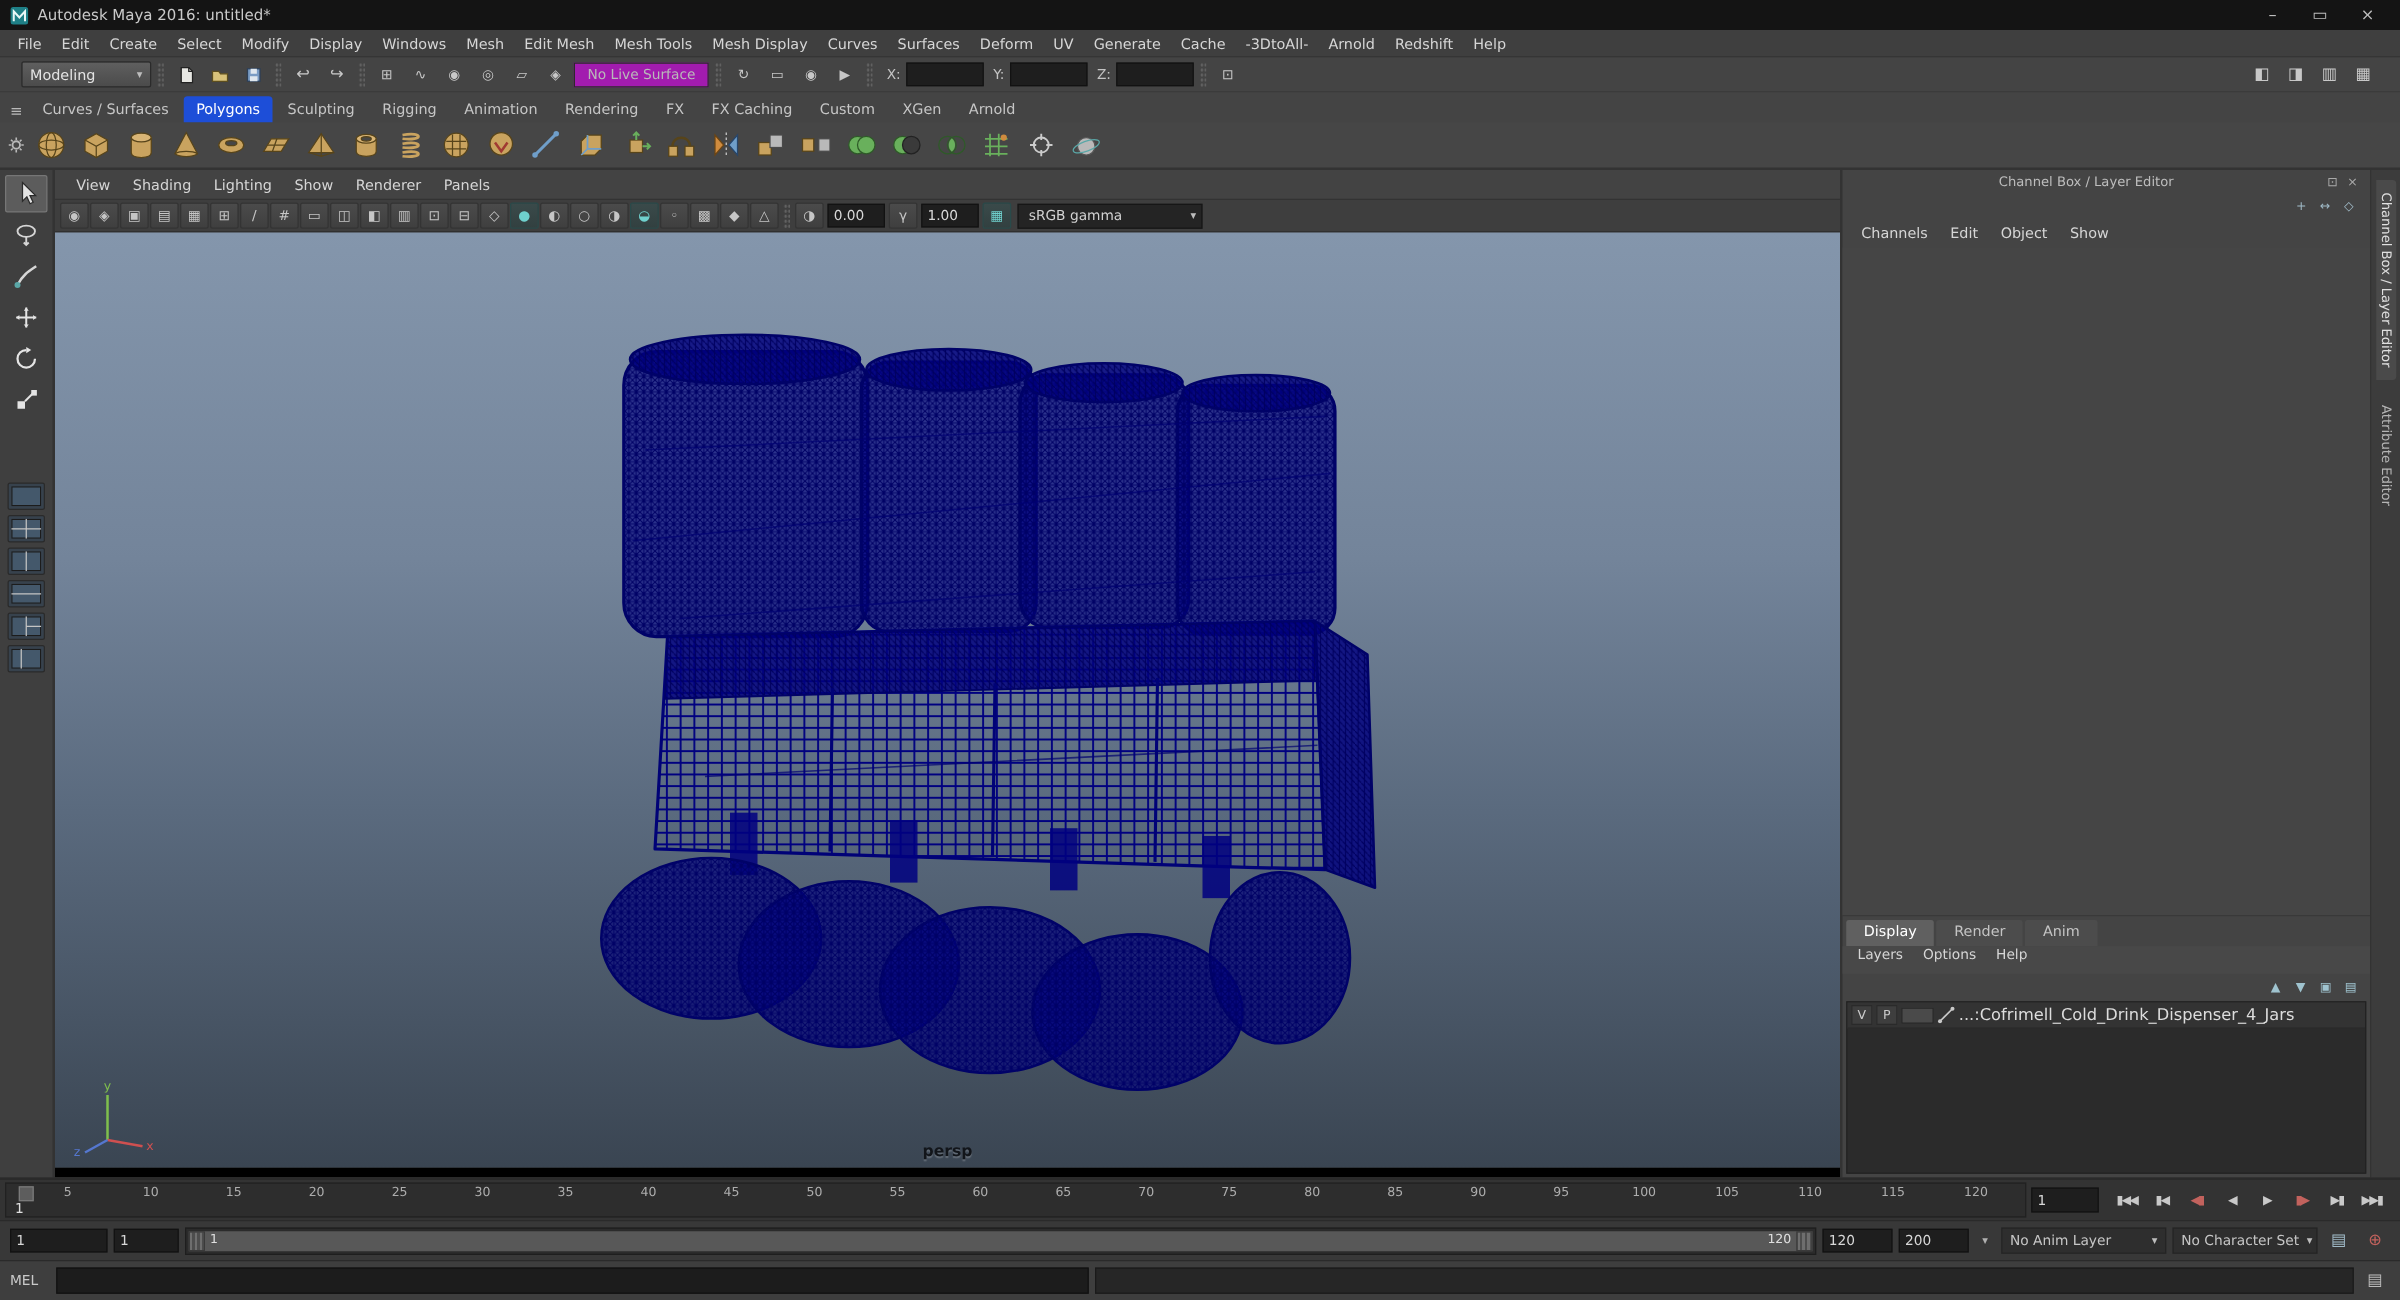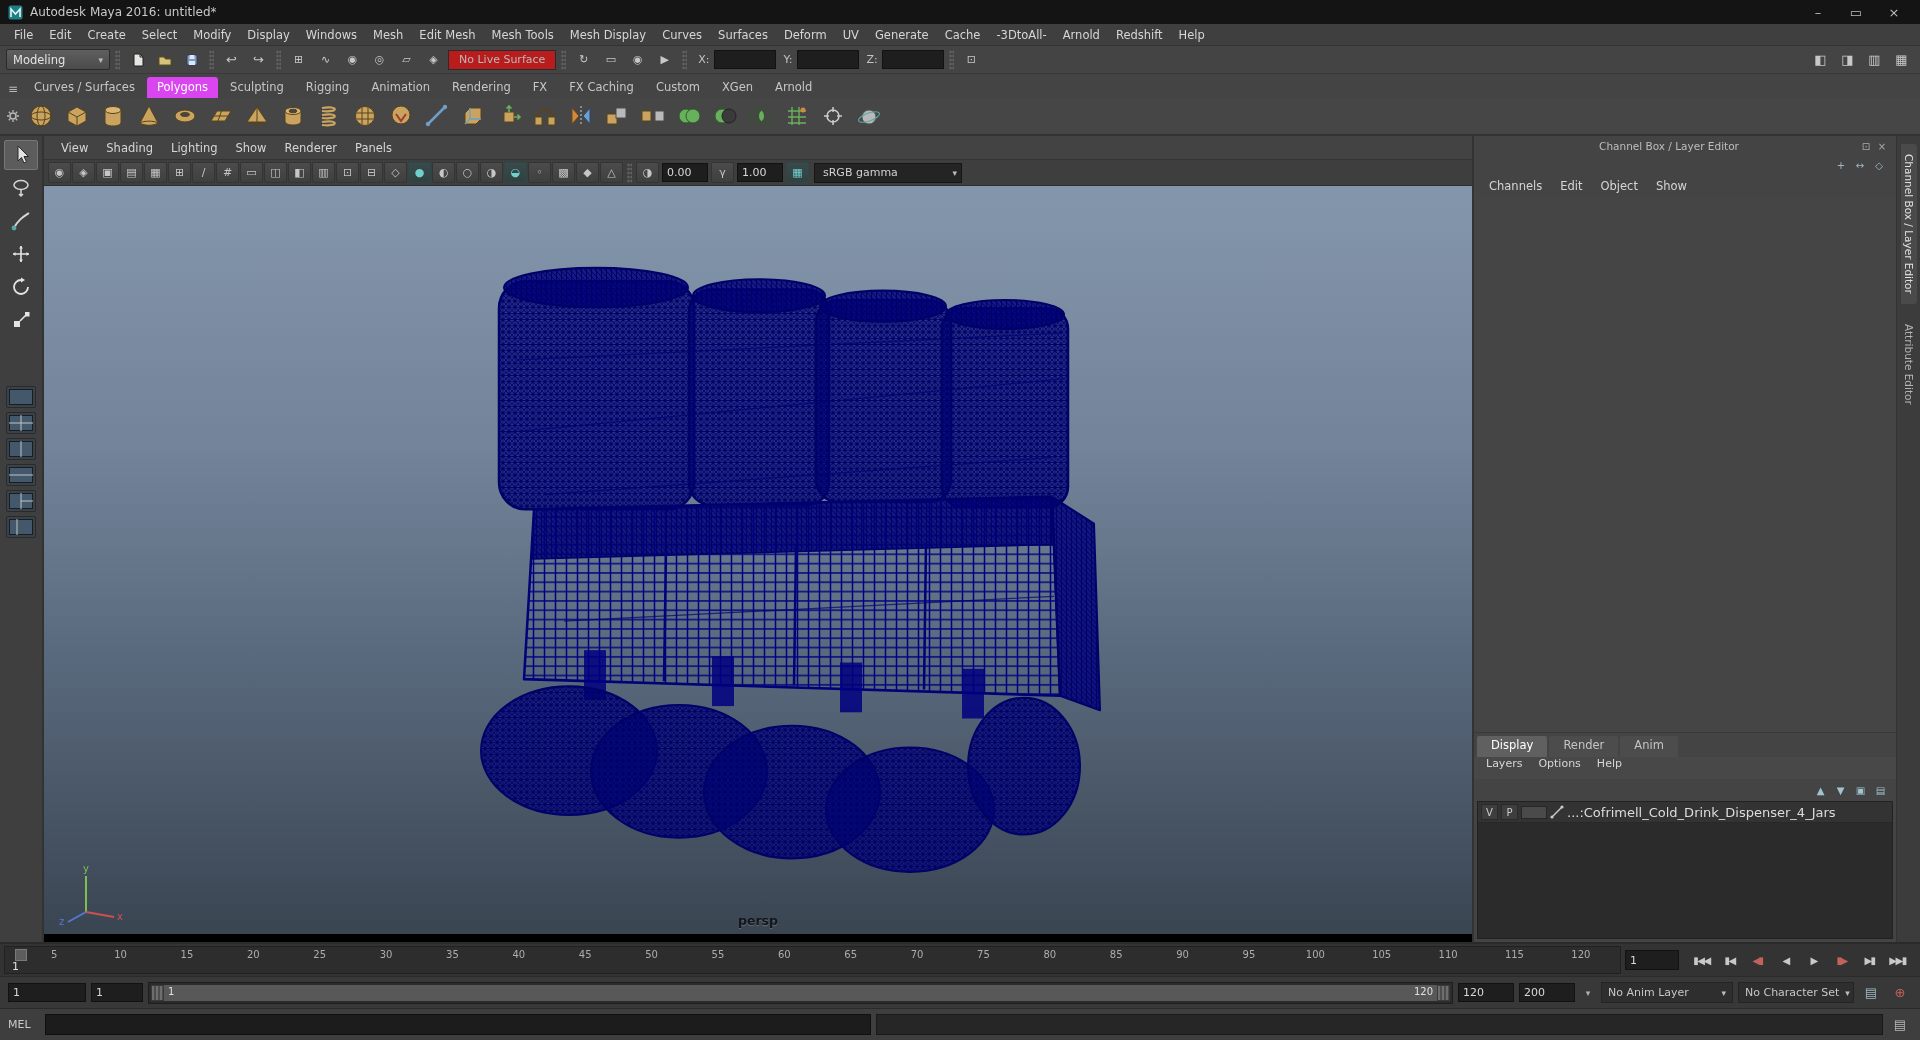--- a/index.html
+++ b/index.html
@@ -11,36 +11,36 @@
   .titlebar{height:24px;background:#141414;display:flex;align-items:center;gap:7px;padding:0 8px;flex:none}
   .titlebar .title{font-size:12px;color:#c9c9c9}
   .winbtns{margin-left:auto;display:flex;gap:2px}
   .winbtn{width:36px;height:20px;display:flex;align-items:center;justify-content:center;color:#bdbdbd;font-size:13px}
 
   
   .menubar{height:22px;background:#3f3f3f;border-bottom:1px solid #333;display:flex;align-items:center;padding:0 6px;flex:none}
   .menu-item{padding:0 8px;font-size:11.5px;color:#d6d6d6;white-space:nowrap}
 
   
-  .statusline{height:28px;background:#444;border-bottom:1px solid #383838;display:flex;align-items:center;gap:2px;padding:0 6px;flex:none}
+  .statusline{height:28px;background:#444;border-bottom:1px solid #383838;display:flex;align-items:center;gap:2px;padding:0 17px;flex:none}
   .menuset{width:104px;height:21px;background:linear-gradient(#5f5f5f,#4b4b4b);border:1px solid #2b2b2b;border-radius:2px;display:flex;align-items:center;justify-content:space-between;padding:0 6px;font-size:11.5px;color:#e4e4e4}
   .chev{font-size:9px;color:#bdbdbd}
   .sep{width:5px;height:20px;margin:0 3px;background-image:radial-gradient(#616161 1px,transparent 1.2px);background-size:3px 4px}
   .sbtn{width:25px;height:22px;display:flex;align-items:center;justify-content:center;border-radius:2px;color:#c8c8c8;font-size:13px}
   .sbtn.small{font-size:11px}
   .field{background:#1e1e1e;border:1px solid #121212;color:#d8d8d8;height:19px;font-size:11px;padding:0 4px;font-family:"DejaVu Sans",sans-serif}
-  .livefield{height:20px;background:#b91c1c;border:1px solid #2b2b2b;color:#b9b9b9;font-size:11px;display:flex;align-items:center;padding:0 10px;min-width:104px}
+  .livefield{height:20px;background:#a21caf;border:1px solid #2b2b2b;color:#b9b9b9;font-size:11px;display:flex;align-items:center;padding:0 10px;min-width:104px}
   .xyz-label{font-size:11px;color:#c4c4c4;margin:0 2px 0 6px}
   .xyz{width:62px}
   .right-cluster{margin-left:auto;display:flex;gap:2px}
 
   
   .shelftabs{height:24px;background:#444;display:flex;align-items:flex-end;padding:0 4px;gap:2px;flex:none}
   .shelf-tab{padding:3px 10px 4px;font-size:11.5px;color:#c6c6c6;border-radius:3px 3px 0 0;white-space:nowrap}
-  .shelf-tab.active{background:#d946ef;color:#ffffff}
+  .shelf-tab.active{background:#1d4ed8;color:#ffffff}
   .shelfrow{height:38px;background:#464646;border-bottom:2px solid #333;display:flex;align-items:center;padding:0 4px;gap:2px;flex:none}
   .shelf-btn{width:34px;height:34px;display:flex;align-items:center;justify-content:center;border-radius:2px}
   .mini{width:18px;height:18px;display:flex;align-items:center;justify-content:center;color:#b9b9b9;font-size:12px}
 
   
   .main{display:flex;flex:1;min-height:0}
   .toolbox{width:44px;background:#3f3f3f;border-right:2px solid #333;display:flex;flex-direction:column;align-items:center;padding-top:4px;gap:3px;flex:none}
   .tool{width:34px;height:30px;display:flex;align-items:center;justify-content:center;border-radius:2px;border:1px solid transparent}
   .tool.active{background:#5c5c5c;border-color:#767676}
   .layout-group{margin-top:48px;display:flex;flex-direction:column;gap:4px;align-items:center}

